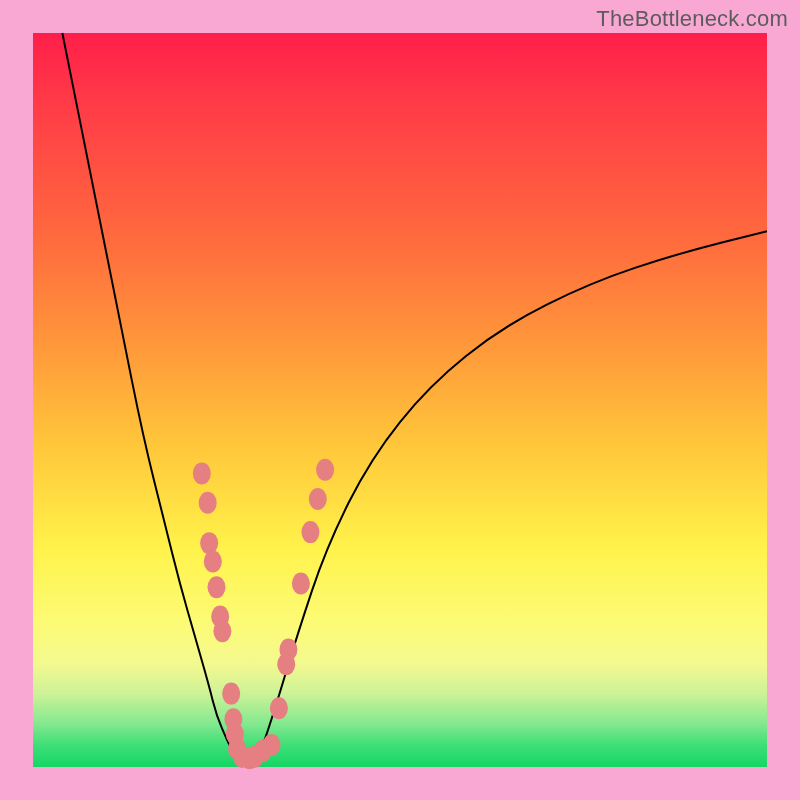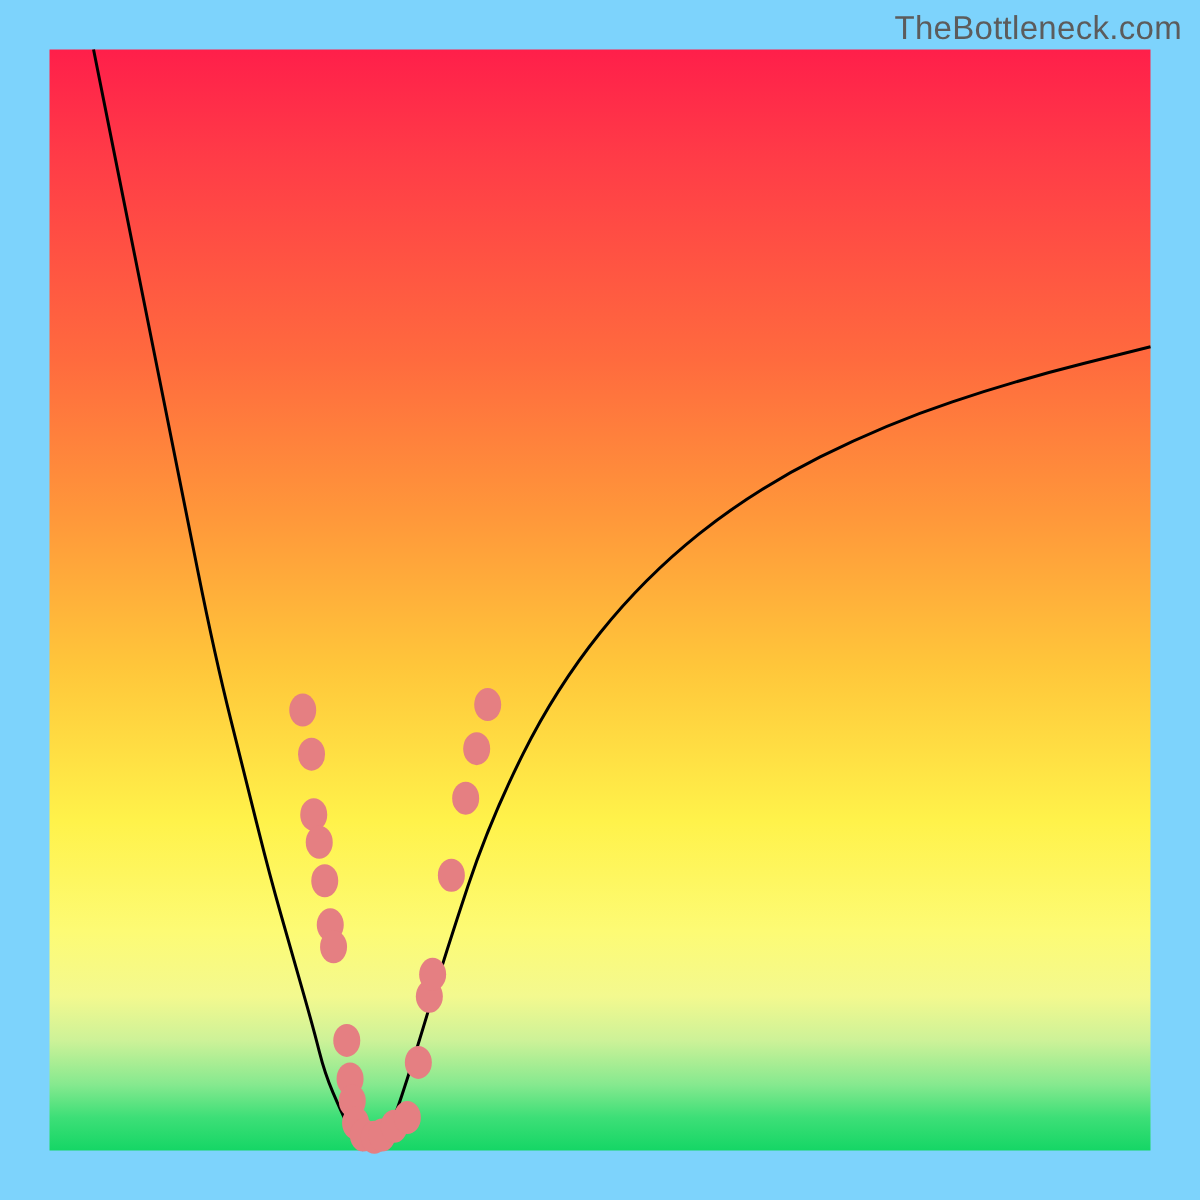--- a/index.html
+++ b/index.html
@@ -8,21 +8,21 @@
     width: 800px;
     height: 800px;
     overflow: hidden;
     background: #000;
     font-family: Arial, Helvetica, sans-serif;
   }
   .frame {
     position: relative;
     width: 800px;
     height: 800px;
-    background: #7dd3fc;
+    background: #f9a8d4;
   }
   .plot-area {
     position: absolute;
     left: 33px;
     top: 33px;
     width: 734px;
     height: 734px;
     
     background: linear-gradient(
       to bottom,

